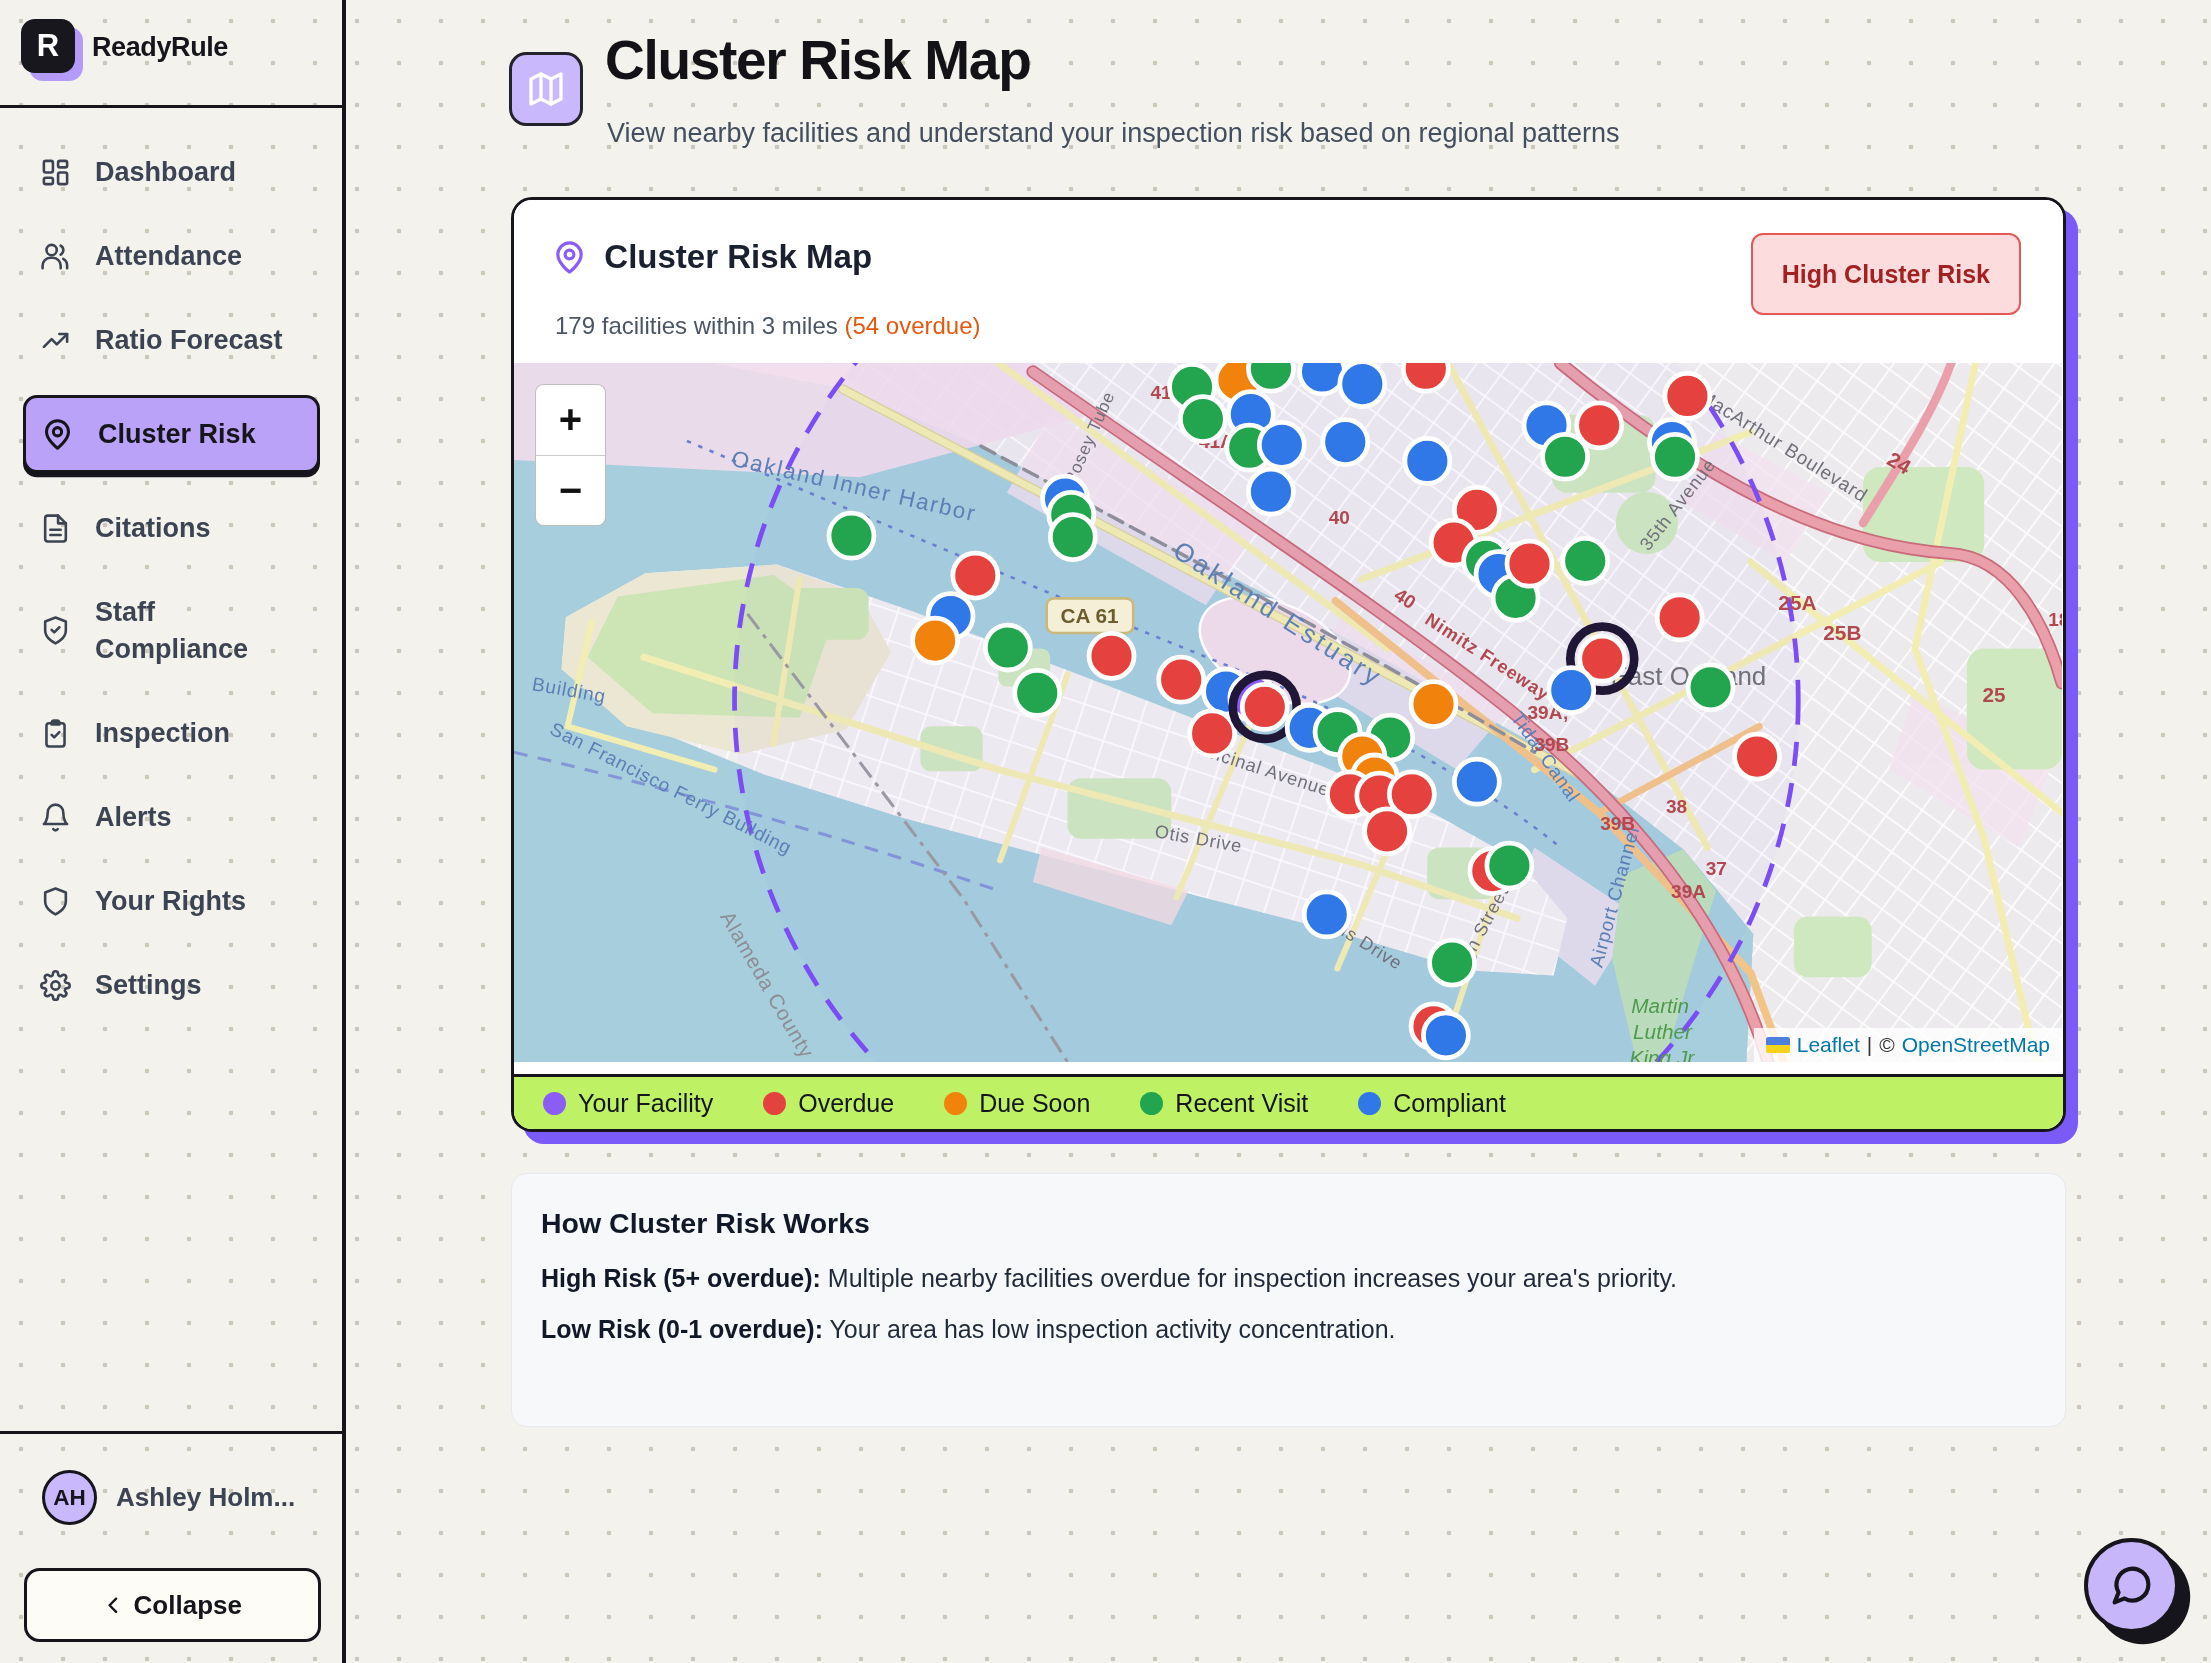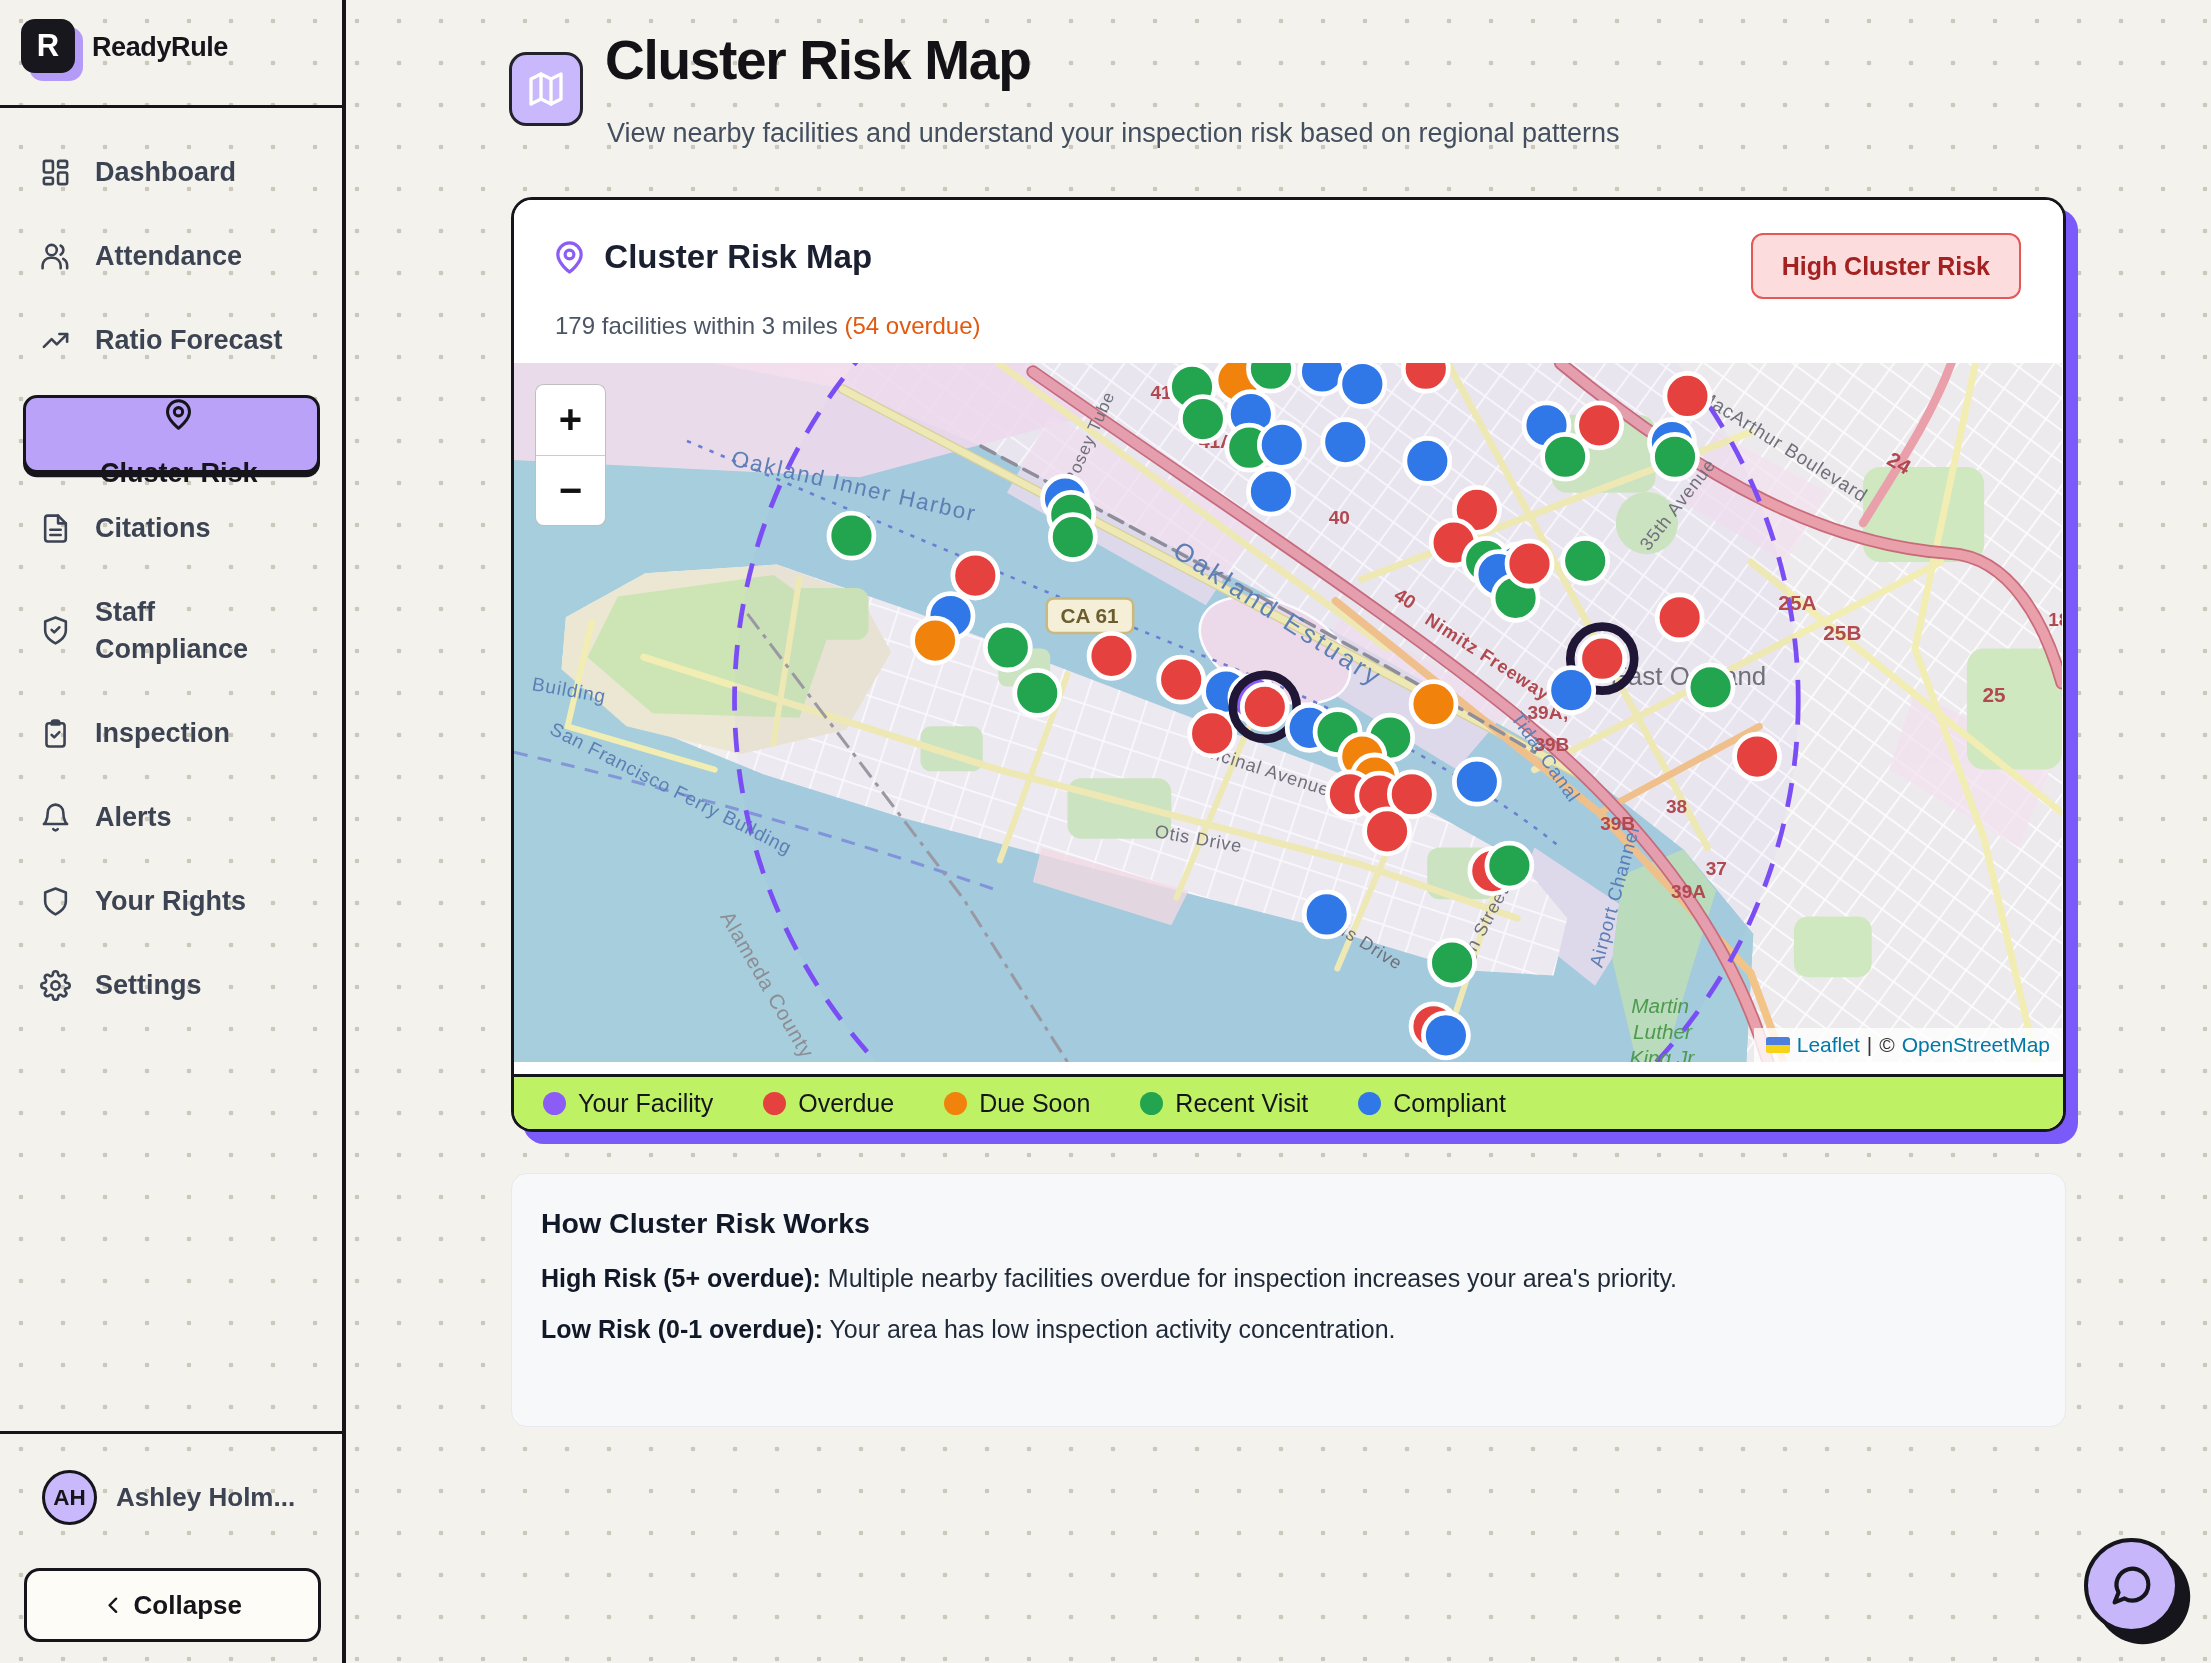--- a/index.html
+++ b/index.html
@@ -19,21 +19,21 @@
   .logo-badge .face{position:absolute;left:0;top:0;width:54px;height:54px;background:#17171d;border-radius:14px;color:#fff;
     display:flex;align-items:center;justify-content:center;font-size:31px;font-weight:800;}
   .logo-text{font-size:27px;font-weight:800;letter-spacing:-0.4px;}
   .sidebar-divider{position:absolute;left:0;top:105px;width:100%;height:2.6px;background:#15151b;}
   .nav{position:absolute;left:0;top:130px;width:100%;display:flex;flex-direction:column;}
   .nav-item{display:flex;align-items:center;gap:24px;padding:0 0 0 40px;height:84px;box-sizing:border-box;color:#3c4352;cursor:pointer;}
   .nav-item .lbl{font-size:27px;font-weight:600;line-height:1.35;}
   .nav-item.tall{height:121px;}
   .nav-item.active-wrap{height:104px;padding:0 22.5px;}
   .nav-active{display:flex;align-items:center;gap:24px;width:100%;height:78px;background:#b9a2f8;
-    border:3.5px solid #15151b;border-radius:14px;box-shadow:0 4.3px 0 #15151b;padding-left:15.6px;box-sizing:border-box;color:#15151b;flex-direction:column;}
+    border:3.5px solid #15151b;border-radius:14px;box-shadow:0 4.3px 0 #15151b;padding-left:15.6px;box-sizing:border-box;color:#15151b;}
   .nav-active .lbl{font-size:27px;font-weight:800;}
   .icon{flex:0 0 auto;display:inline-flex;}
   .side-bottom-divider{position:absolute;left:0;top:1431px;width:100%;height:2.6px;background:#15151b;}
   .user-row{position:absolute;left:42px;top:1470px;display:flex;align-items:center;gap:19px;cursor:pointer;}
   .avatar{width:55px;height:55px;border-radius:50%;background:#c9b8fb;border:3.5px solid #15151b;box-sizing:border-box;
     display:flex;align-items:center;justify-content:center;font-size:22.5px;font-weight:800;}
   .user-name{font-size:26px;font-weight:700;color:#3c4352;}
   .collapse-btn{position:absolute;left:24px;top:1568px;width:297px;height:74px;background:#fdfcf7;border:3.5px solid #15151b;
     border-radius:15.6px;display:flex;align-items:center;justify-content:center;gap:8px;font-size:26px;font-weight:700;cursor:pointer;box-sizing:border-box;}
   
@@ -42,21 +42,21 @@
   .page-title{position:absolute;left:605px;top:28px;font-size:55px;font-weight:800;letter-spacing:-1.3px;color:#121217;}
   .page-subtitle{position:absolute;left:607px;top:118px;font-size:27px;color:#434e5e;}
   
   .card{position:absolute;left:511px;top:197px;width:1555px;height:935px;background:#fff;border:3.5px solid #15151b;
     border-radius:21px;box-sizing:border-box;box-shadow:12px 12px 0 #7a5af8;overflow:hidden;}
   .card-head{position:absolute;left:0;top:0;width:100%;height:163px;background:#fff;}
   .card-title-row{position:absolute;left:38px;top:38px;display:flex;align-items:center;gap:17.3px;}
   .card-title{font-size:33px;font-weight:800;color:#1a2030;}
   .fac-line{position:absolute;left:41px;top:112px;font-size:24px;color:#4b5563;}
   .fac-line .overdue{color:#e2590f;}
-  .risk-badge{position:absolute;right:42px;top:33px;height:54px;padding:4px 29px;background:#fcdcdc;border:2.6px solid #e45858;
+  .risk-badge{position:absolute;right:42px;top:33px;height:54px;padding:12px 29px;background:#fcdcdc;border:2.6px solid #e45858;
     border-radius:12px;display:flex;align-items:center;font-size:25px;font-weight:800;color:#a32121;}
   
   .map-wrap{position:absolute;left:0;top:163px;width:1548px;height:699px;overflow:hidden;background:#a6cedc;cursor:grab;}
   .map-wrap svg{display:block;}
   .zoom-ctl{position:absolute;left:21px;top:21px;width:71px;height:142px;background:#fff;border:1.7px solid rgba(0,0,0,0.25);
     border-radius:8.6px;box-sizing:border-box;display:flex;flex-direction:column;z-index:5;}
   .zoom-btn{flex:1;display:flex;align-items:center;justify-content:center;font-size:40px;font-weight:700;color:#111;cursor:pointer;}
   .zoom-btn:first-child{border-bottom:0.9px solid #ccc;}
   .attribution{position:absolute;right:0;bottom:0;background:rgba(255,255,255,0.8);padding:5.2px 12px;font-size:21px;color:#333;z-index:5;
     display:flex;align-items:center;gap:7px;}

